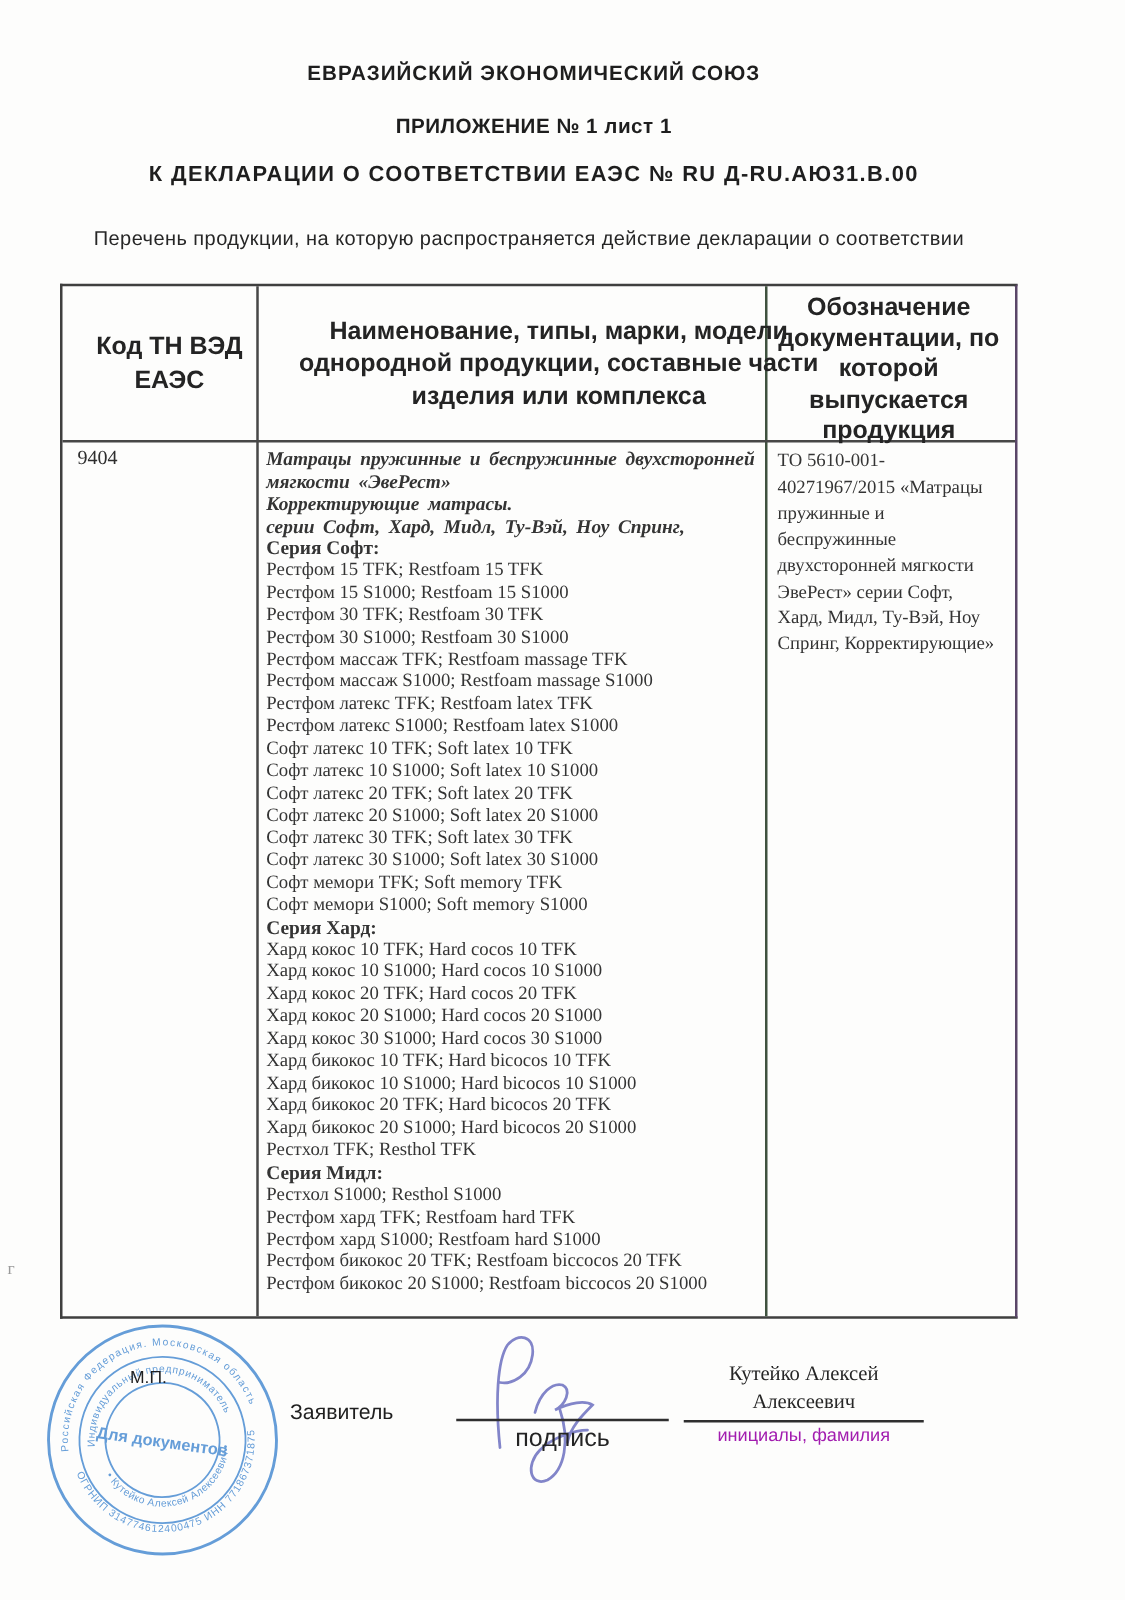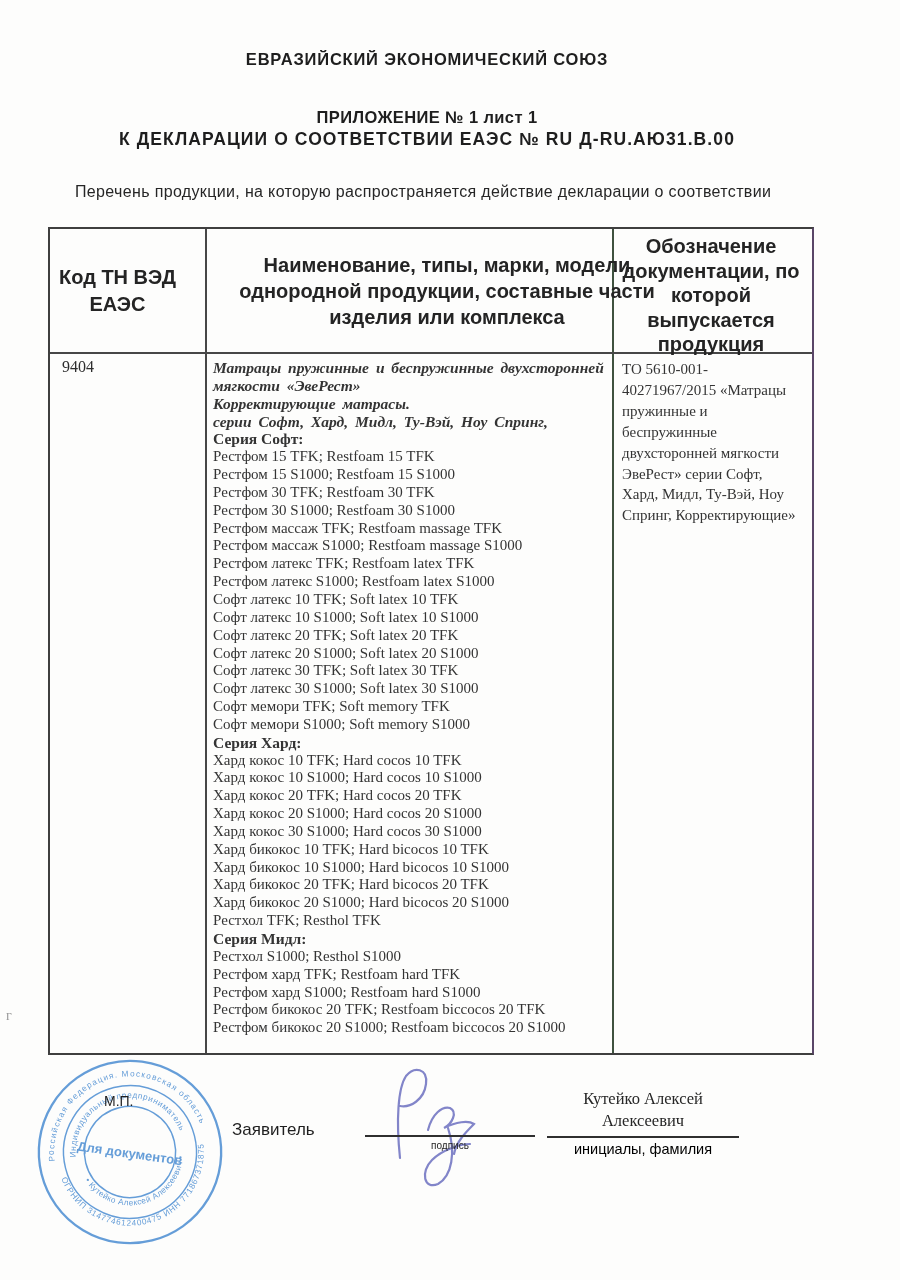--- a/index.html
+++ b/index.html
@@ -4,51 +4,51 @@
 <style>
   html,body{margin:0;padding:0;background:#e8e8e8;}
   .sheet{
     position:relative;width:900px;height:1280px;margin:0 auto;
     background:#fdfdfc;color:#232323;overflow:hidden;
     font-family:"Liberation Sans",sans-serif;
   }
   
   .doc-title{position:absolute;left:0;width:854px;text-align:center;font-weight:bold;color:#1e1e1e;}
   .t1{top:50px;font-size:16.5px;letter-spacing:.8px;}
-  .t2{top:108px;font-size:16.5px;letter-spacing:.4px;text-align:center;}
+  .t2{top:92px;font-size:16.5px;letter-spacing:.4px;text-align:center;}
   .t3{top:129px;font-size:17.5px;letter-spacing:1.1px;}
   .subtitle{position:absolute;left:75px;top:183px;font-size:16px;letter-spacing:.35px;color:#262626;}
   
   .ptable{position:absolute;left:48px;top:227px;width:762px;height:824px;border:2px solid #3f3f3f;}
   .vline1{position:absolute;left:155px;top:0;bottom:0;width:2px;background:#474747;}
   .vline2{position:absolute;left:562px;top:0;bottom:0;width:2px;background:#3f523f;}
   .ptable{border-right-color:#5a4668;}
   .hline{position:absolute;left:0;right:0;top:123px;height:2px;background:#474747;}
   .hcell{position:absolute;top:0;height:123px;display:flex;align-items:center;justify-content:center;
          text-align:center;font-weight:bold;font-size:20px;line-height:26px;white-space:pre-line;color:#242424;}
-  .hc1{left:0;width:135px;line-height:27px;}
+  .hc1{left:18px;width:135px;line-height:27px;}
   .hc2{left:157px;width:480px;}
   .hc3{left:564px;width:194px;align-items:flex-start;line-height:24.5px;padding-top:5px;box-sizing:border-box;}
   .code-cell{position:absolute;left:12px;top:129px;font-family:"Liberation Serif",serif;font-size:16px;color:#2e2e2e;}
   .products{position:absolute;left:163px;top:130px;width:402px;font-family:"Liberation Serif",serif;
             font-size:15px;line-height:17.85px;color:#343434;}
   .pline{white-space:nowrap;}
   .pline.bi{font-weight:bold;font-style:italic;font-size:15.5px;word-spacing:3px;}
   .pline.b{font-weight:bold;font-size:15.5px;}
   .docs{position:absolute;left:572px;top:130px;width:190px;font-family:"Liberation Serif",serif;
         font-size:15px;line-height:20.9px;color:#343434;}
   
   .mp-label{position:absolute;left:104px;top:1093px;font-size:14px;color:#1f1f1f;}
   .applicant{position:absolute;left:232px;top:1092px;font-size:17px;color:#1f1f1f;margin-top:28px;}
   .sig-line{position:absolute;left:365px;top:1135px;width:170px;height:2px;background:#2f2f2f;}
-  .sig-caption{position:absolute;left:365px;top:1140px;width:170px;text-align:center;font-size:10px;color:#242424;}
+  .sig-caption{position:absolute;left:365px;top:1140px;width:170px;text-align:center;font-size:20px;color:#242424;}
   .name-block{position:absolute;left:547px;top:1088px;width:192px;text-align:center;
               font-family:"Liberation Serif",serif;font-size:16.5px;line-height:22px;color:#262626;}
   .name-line{position:absolute;left:547px;top:1136px;width:192px;height:2px;background:#2f2f2f;}
-  .name-caption{position:absolute;left:547px;top:1141px;width:192px;text-align:center;font-size:14.5px;color:#000000;}
+  .name-caption{position:absolute;left:547px;top:1141px;width:192px;text-align:center;font-size:14.5px;color:#a21caf;}
   .stamp-svg{position:absolute;left:33px;top:1055px;opacity:.85;}
   .sig-svg{position:absolute;left:358px;top:1058px;}
   .artifact-mark{position:absolute;left:6px;top:1008px;font-size:14px;color:#9a9a9a;
                  font-family:"Liberation Serif",serif;}
   .stamp-text{fill:var(--stamp,#4b8dd2);font-family:"Liberation Sans",sans-serif;}
 </style>
 </head>
 <body>
 
 <div class="sheet">

